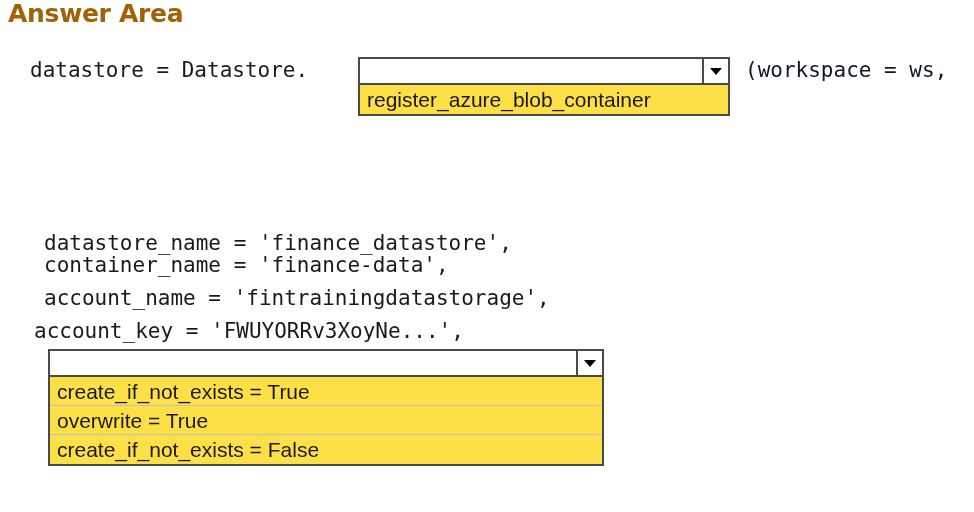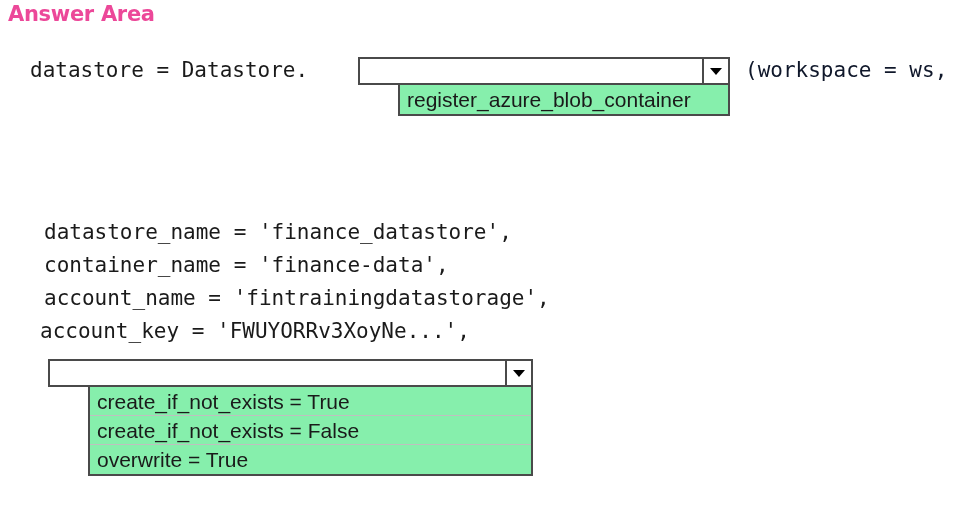--- a/index.html
+++ b/index.html
@@ -16,41 +16,41 @@
     color: #000000;
   }
 
   
   .answer-area-title {
     position: absolute;
     left: 8px;
     top: 0px;
     font-family: "DejaVu Sans", sans-serif;
     font-weight: bold;
-    font-size: 21px;
+    font-size: 25px;
     line-height: 28px;
     letter-spacing: -0.3px;
-    color: #ec4899;
+    color: #a16207;
     white-space: nowrap;
   }
 
   
   .code-line {
     position: absolute;
     font-family: "DejaVu Sans Mono", "Liberation Mono", monospace;
     font-size: 21px;
     line-height: 30px;
     color: #1a1a1a;
     white-space: pre;
   }
   #code-line-0 { left: 30px;  top: 55px; }
-  #code-line-1 { left: 44px;  top: 217px; }
+  #code-line-1 { left: 44px;  top: 228px; }
   #code-line-2 { left: 44px;  top: 250px; }
   #code-line-3 { left: 44px;  top: 283px; }
-  #code-line-4 { left: 40px;  top: 316px; }
+  #code-line-4 { left: 34px;  top: 316px; }
 
   .code-tail {
     position: absolute;
     left: 745px;
     top: 55px;
     font-family: "DejaVu Sans Mono", "Liberation Mono", monospace;
     font-size: 21px;
     line-height: 30px;
     color: #0f172a;
     white-space: pre;
@@ -92,42 +92,41 @@
     height: 0;
     border-left: 6px solid transparent;
     border-right: 6px solid transparent;
     border-top: 7px solid #000000;
   }
 
   .dropdown-list {
     box-sizing: border-box;
     border: 2px solid #4a4a4a;
     border-top: none;
-    background: #86efac;
-    margin-left: 40px;
+    background: #fde047;
   }
   .dropdown-item {
     box-sizing: border-box;
     height: 29px;
     line-height: 29px;
     padding-left: 7px;
     font-family: "Liberation Sans", sans-serif;
     font-size: 21px;
     color: #1a1a1a;
     white-space: nowrap;
     border-bottom: 1px solid #bfbfbf;
   }
   .dropdown-item:last-child {
     border-bottom: none;
   }
 
   
   #dropdown-method { left: 358px; top: 57px; width: 372px; }
   
-  #dropdown-option { left: 48px; top: 359px; width: 485px; }
+  #dropdown-option { left: 48px; top: 349px; width: 556px; }
 </style>
 </head>
 <body>
 
 <div class="answer-area-title">Answer Area</div>
 
 <div class="code-line" id="code-line-0">datastore = Datastore.</div>
 
 <div class="code-tail">(workspace = ws,</div>
 
@@ -150,16 +149,16 @@
 
 <div class="dropdown" id="dropdown-option">
   <div class="dropdown-closed">
     <div class="dropdown-value"></div>
     <div class="dropdown-arrow-btn">
       <span class="caret"></span>
     </div>
   </div>
   <div class="dropdown-list">
     <div class="dropdown-item">create_if_not_exists = True</div>
+    <div class="dropdown-item">overwrite = True</div>
     <div class="dropdown-item">create_if_not_exists = False</div>
-    <div class="dropdown-item">overwrite = True</div>
   </div>
 </div>
 
 </body></html>

